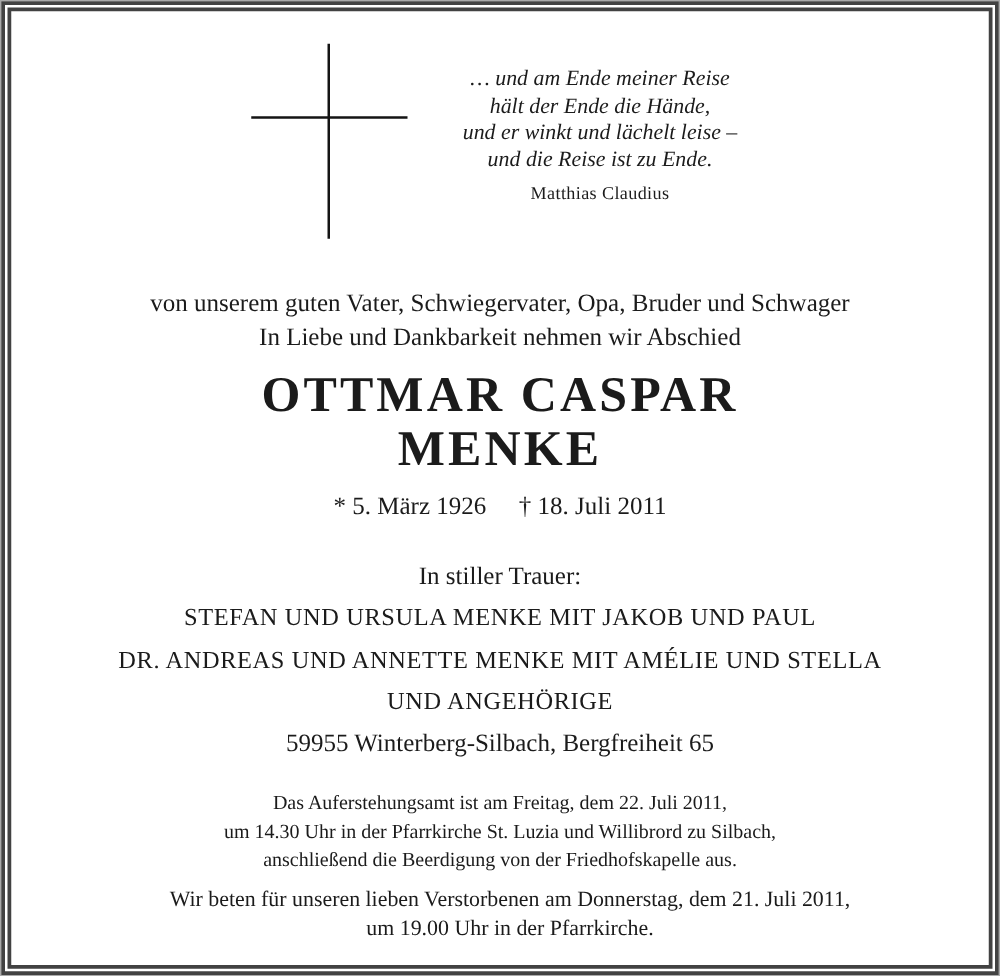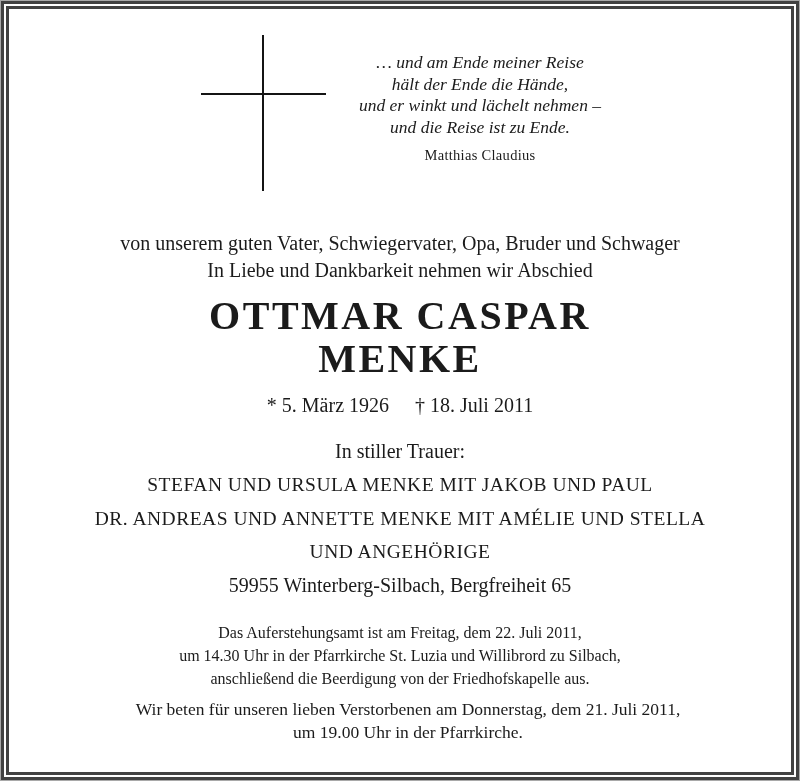--- a/index.html
+++ b/index.html
@@ -52,21 +52,21 @@
     margin: 10px 0 0 0;
     font-size: 40px;
     line-height: 43px;
     font-weight: bold;
     letter-spacing: 2.5px;
   }
 
   .dates { margin-top: 13px; font-size: 20px; line-height: 24px; }
   .dates .death { margin-left: 26px; }
 
-  .trauer { margin-top: 22px; font-size: 20px; line-height: 24px; }
+  .trauer { margin-top: 32px; font-size: 20px; line-height: 24px; }
 
   .mourners {
     margin-top: 5px;
     font-size: 19.5px;
     line-height: 33.5px;
     letter-spacing: 0.5px;
   }
 
   .address { margin-top: 4px; font-size: 20px; line-height: 24px; }
 
@@ -85,21 +85,21 @@
 
   <header class="header">
     <div>
       <div class="cross-v"></div>
       <div class="cross-h"></div>
     </div>
 
     <div class="epigraph">
       <div class="epigraph-line">… und am Ende meiner Reise</div>
       <div class="epigraph-line">hält der Ende die Hände,</div>
-      <div class="epigraph-line">und er winkt und lächelt nehmen –</div>
+      <div class="epigraph-line">und er winkt und lächelt leise –</div>
       <div class="epigraph-line">und die Reise ist zu Ende.</div>
       <div class="epigraph-author">Matthias Claudius</div>
     </div>
   </header>
 
   <main>
 
     <div class="intro">
       <div class="line">von unserem guten Vater, Schwiegervater, Opa, Bruder und Schwager</div>
       <div class="line">In Liebe und Dankbarkeit nehmen wir Abschied</div>

